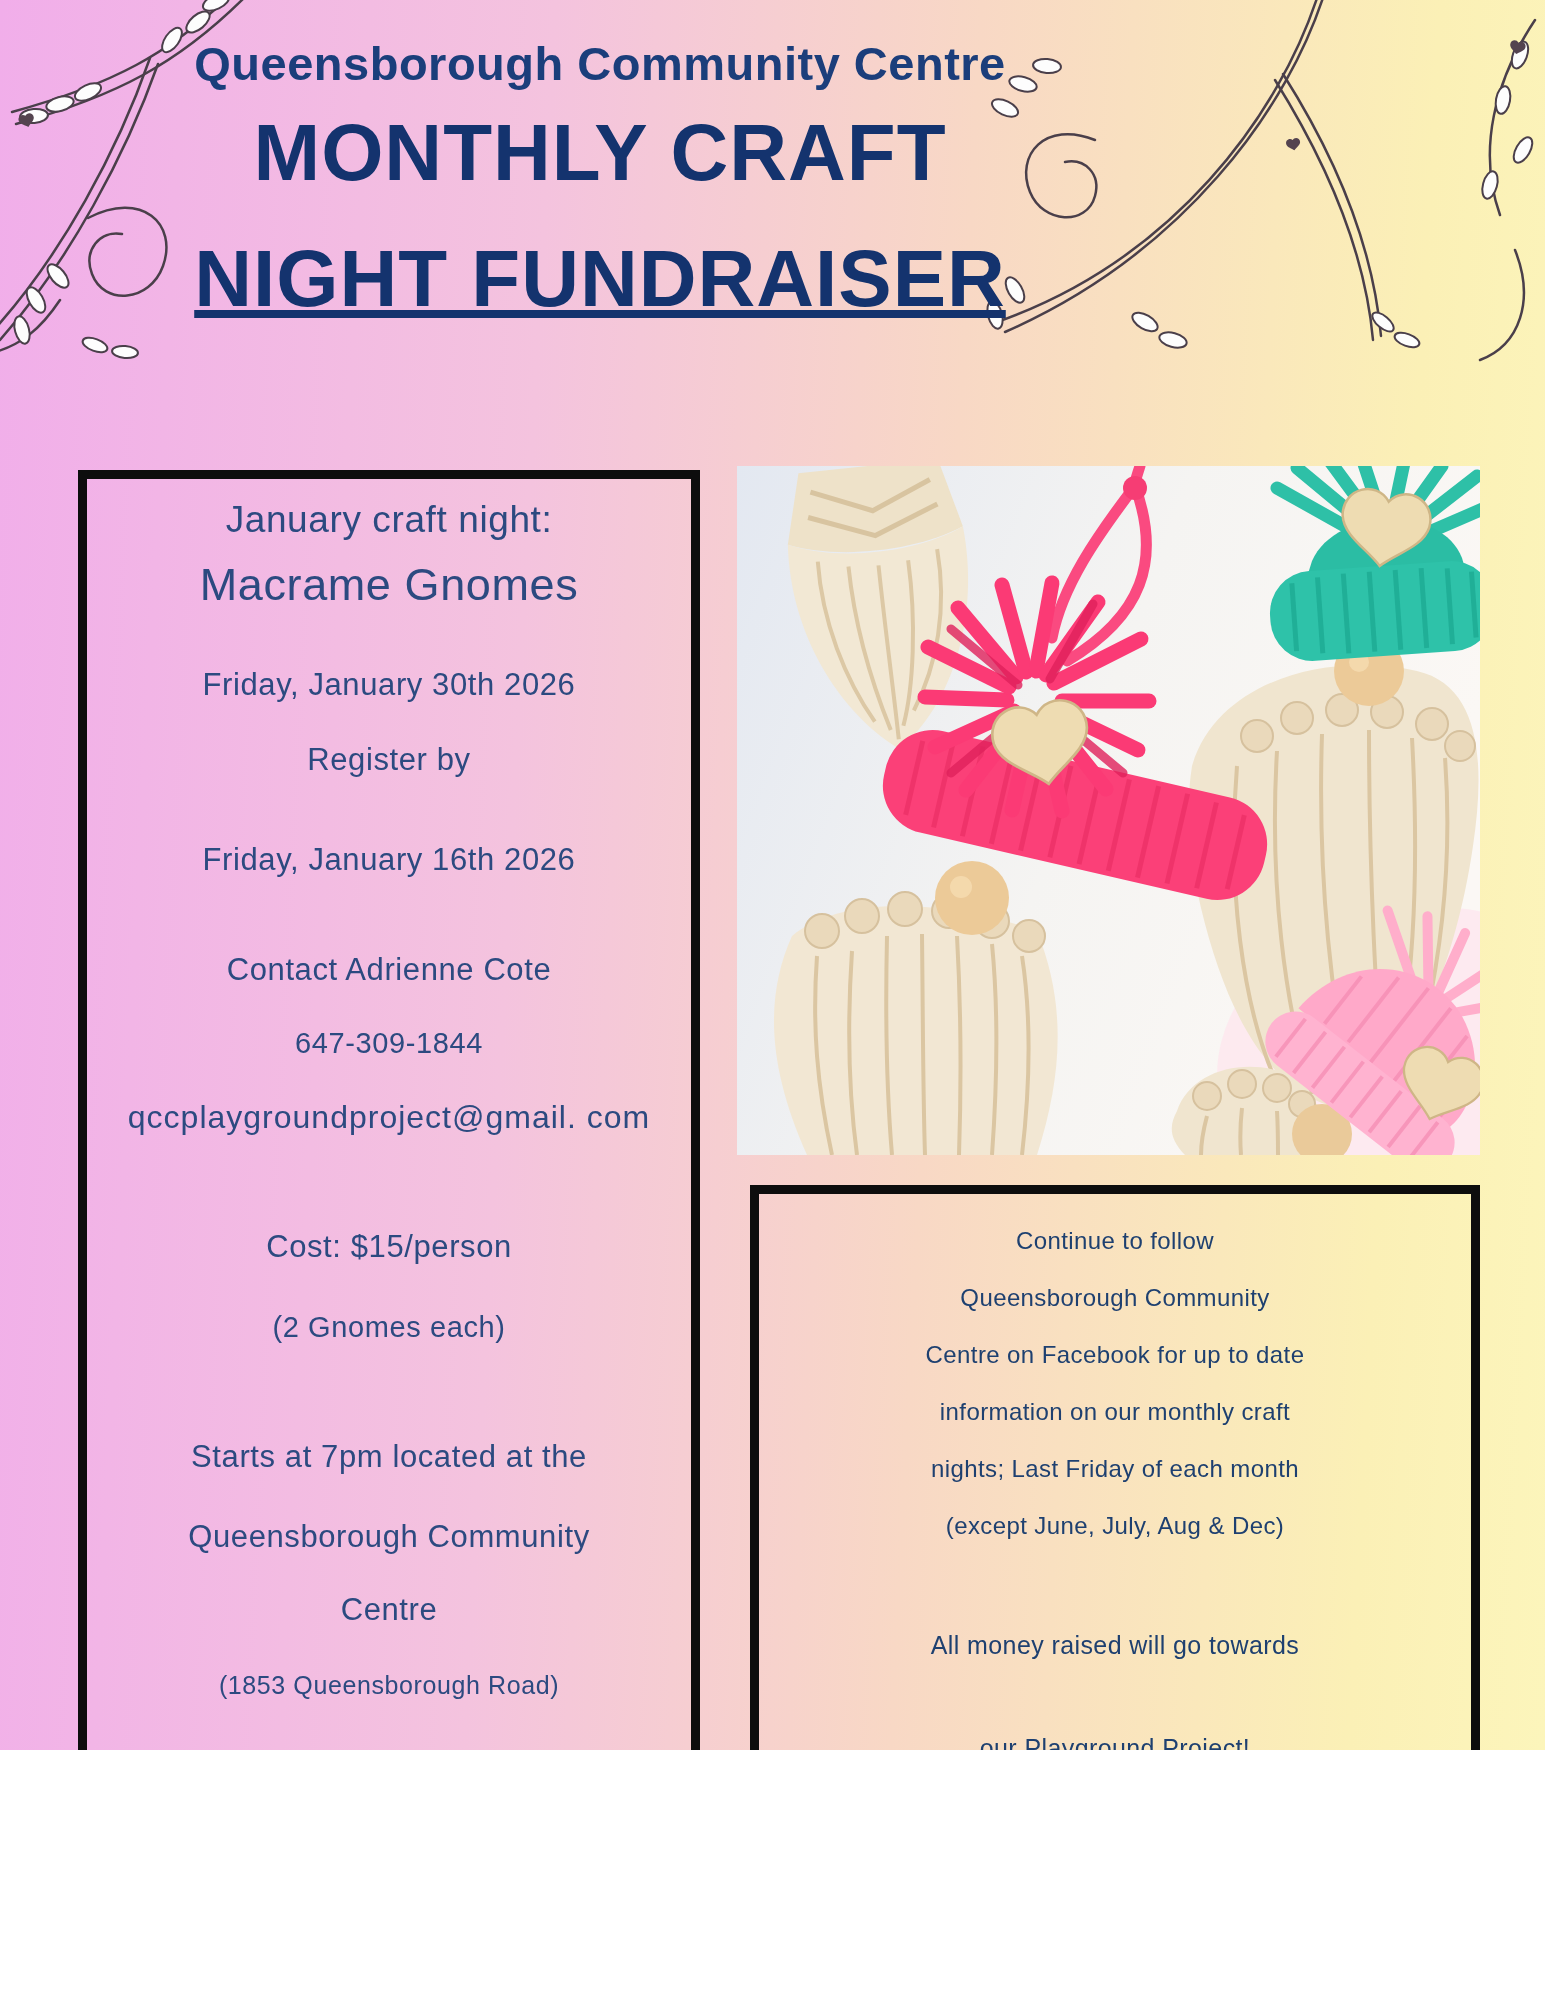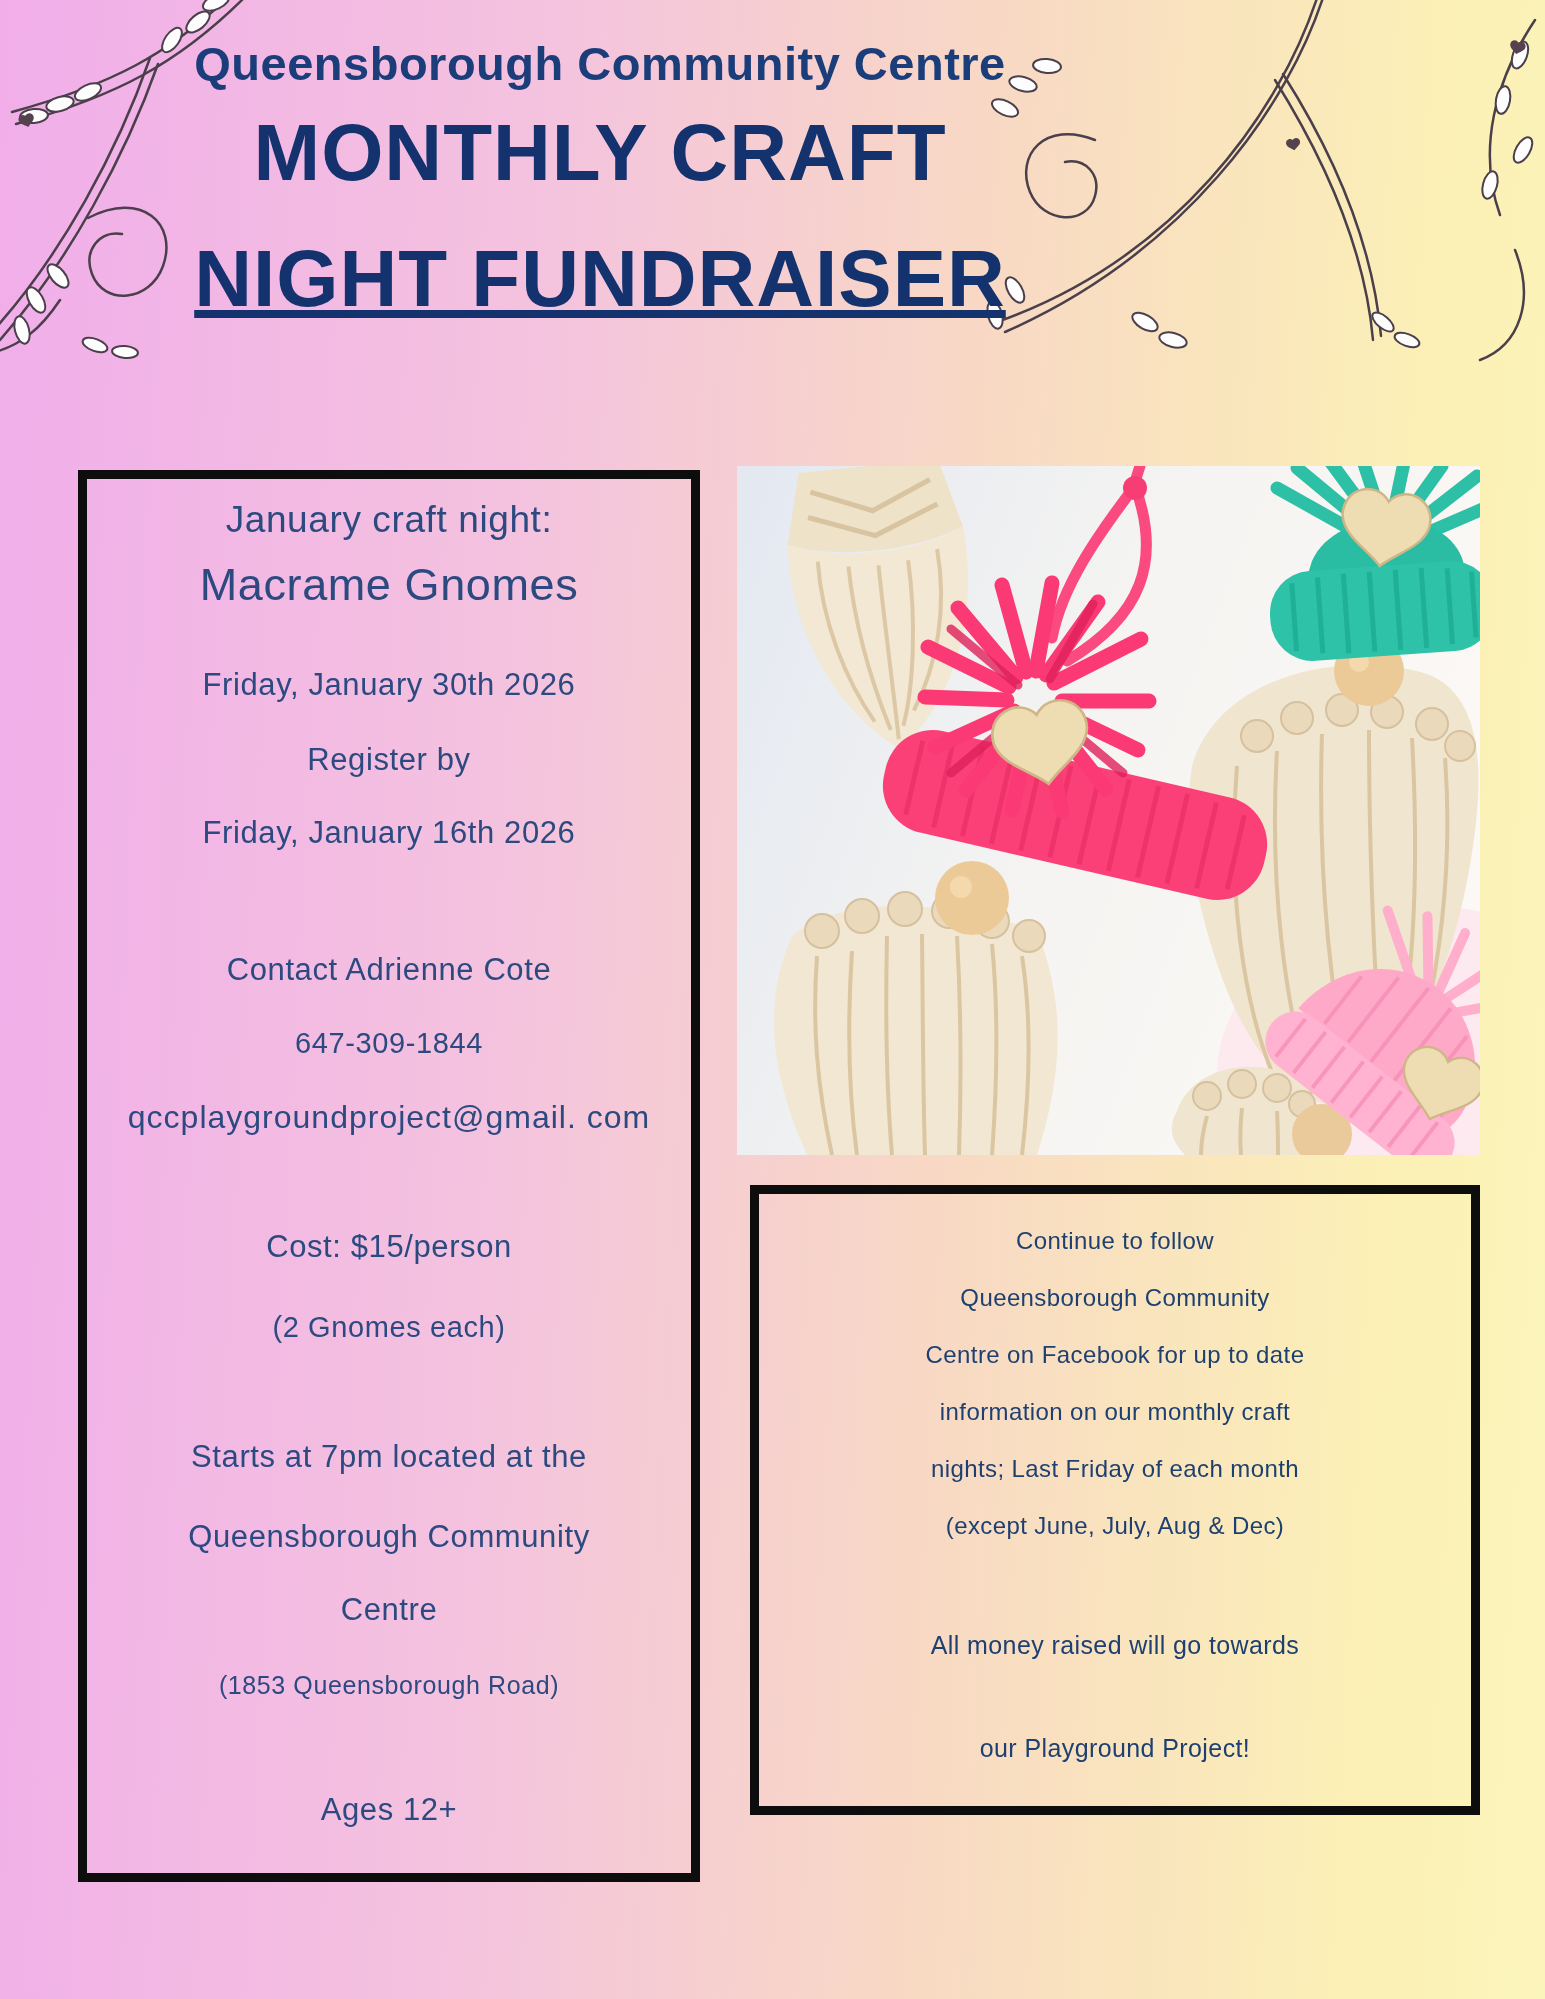--- a/index.html
+++ b/index.html
@@ -1,18 +1,18 @@
 <!DOCTYPE html>
 <html><head>
 <meta charset="utf-8">
 <style>
   html,body{margin:0;padding:0;}
   body{font-family:"Liberation Sans", sans-serif;}
   .flyer{
-    position:relative;width:1545px;height:1999px;overflow:hidden;
+    position:relative;width:1545px;height:1750px;overflow:hidden;
     background:linear-gradient(93deg,#f1aeea 0%,#f4c3de 34%,#f8d8c5 60%,#fbf0b6 88%,#fcf5bb 100%);
   }
   .deco{position:absolute;pointer-events:none;}
   .deco-tl{left:0;top:0;}
   .deco-tr{left:975px;top:0;}
   .masthead{position:absolute;left:0;top:34px;width:1200px;text-align:center;}
   .org{
     font-size:47px;font-weight:bold;color:#1b3e7b;letter-spacing:.5px;line-height:60px;
   }
   .big-title{
@@ -24,21 +24,21 @@
     border:9px solid #0d0d0d;box-sizing:border-box;
   }
   .d-line{
     position:absolute;left:6px;right:6px;text-align:center;transform:translateY(-50%);
     color:#2c4a80;font-size:31px;letter-spacing:.6px;white-space:nowrap;
   }
   .d-h1{top:41px;font-size:37px;}
   .d-h2{top:106px;font-size:45px;}
   .d-date{top:206px;}
   .d-reg{top:281px;}
-  .d-regdate{top:354px;}
+  .d-regdate{top:381px;}
   .d-contact{top:491px;}
   .d-phone{top:564px;font-size:29px;}
   .d-email{top:638px;font-size:32px;letter-spacing:1px;}
   .d-cost{top:768px;}
   .d-costnote{top:848px;font-size:29px;}
   .d-loc1{top:978px;}
   .d-loc2{top:1058px;}
   .d-loc3{top:1131px;}
   .d-address{top:1206px;font-size:25px;}
   .d-ages{top:1331px;}

